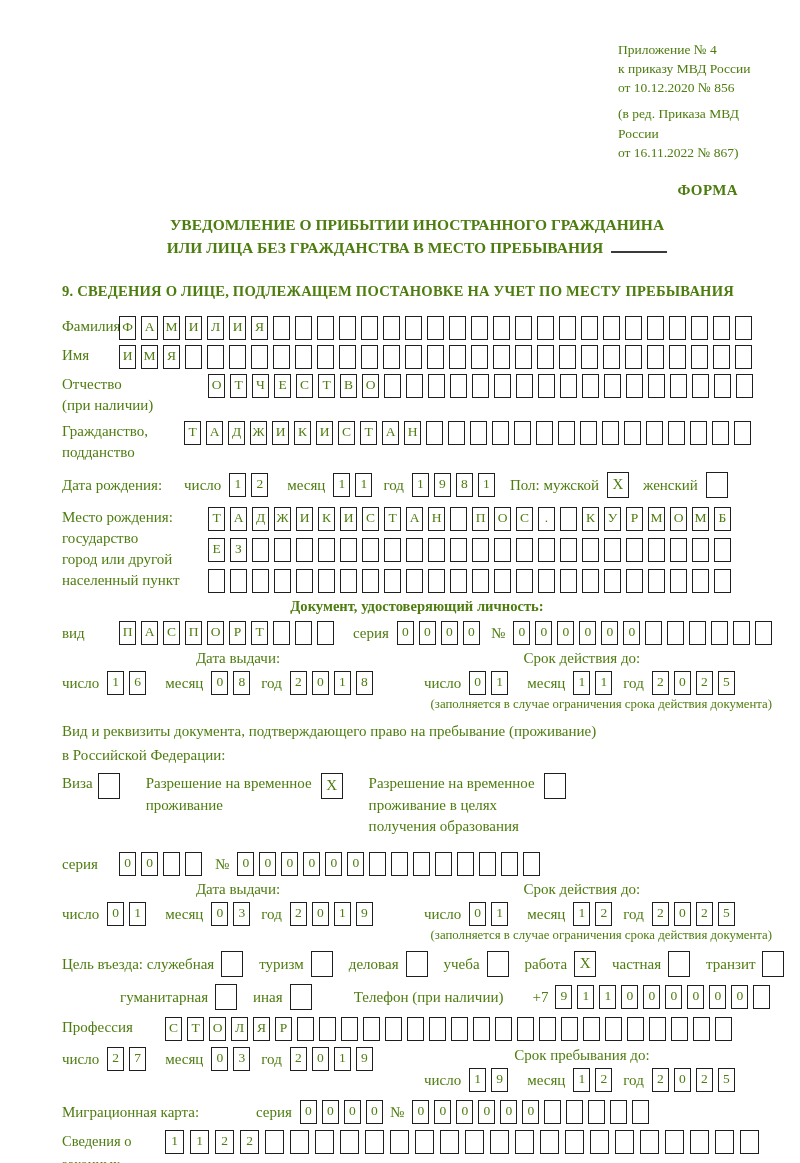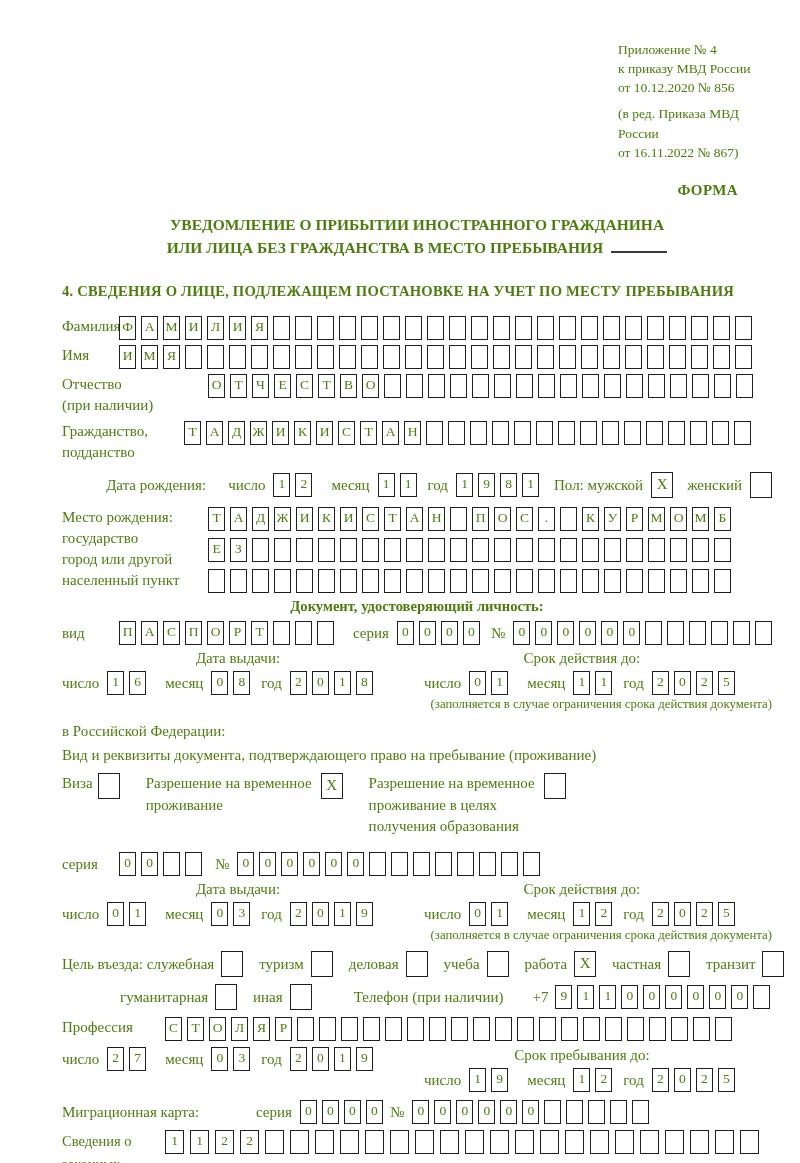--- a/index.html
+++ b/index.html
@@ -76,21 +76,21 @@
 
   <div class="forma">ФОРМА</div>
 
   <div class="title">
     <div>УВЕДОМЛЕНИЕ О ПРИБЫТИИ ИНОСТРАННОГО ГРАЖДАНИНА</div>
     <div>
       <span>ИЛИ ЛИЦА БЕЗ ГРАЖДАНСТВА В МЕСТО ПРЕБЫВАНИЯ</span><span class="blank-line"></span>
     </div>
   </div>
 
-  <div class="section-heading">4. СВЕДЕНИЯ О ЛИЦЕ, ПОДЛЕЖАЩЕМ ПОСТАНОВКЕ НА УЧЕТ ПО МЕСТУ ПРЕБЫВАНИЯ</div>
+  <div class="section-heading">9. СВЕДЕНИЯ О ЛИЦЕ, ПОДЛЕЖАЩЕМ ПОСТАНОВКЕ НА УЧЕТ ПО МЕСТУ ПРЕБЫВАНИЯ</div>
 
   <div class="frow">
     <div class="flabel w57">Фамилия</div>
     <div class="cells">
         <span class="cell">Ф</span>
         <span class="cell">А</span>
         <span class="cell">М</span>
         <span class="cell">И</span>
         <span class="cell">Л</span>
         <span class="cell">И</span>
@@ -217,21 +217,21 @@
         <span class="cell"></span>
         <span class="cell"></span>
         <span class="cell"></span>
         <span class="cell"></span>
         <span class="cell"></span>
         <span class="cell"></span>
         <span class="cell"></span>
       </div>
   </div>
 
-  <div class="frow" style="align-items:center; margin:9px 0 9px 0;justify-content:flex-end;">
+  <div class="frow" style="align-items:center; margin:9px 0 9px 0;">
     <span class="sub first">Дата рождения:</span>
     <span class="sub">число</span>
     <div class="cells">
         <span class="cell">1</span>
         <span class="cell">2</span>
       </div>
     <span class="sub">месяц</span>
     <div class="cells">
         <span class="cell">1</span>
         <span class="cell">1</span>
@@ -420,22 +420,22 @@
             <span class="cell">0</span>
             <span class="cell">2</span>
             <span class="cell">5</span>
           </div>
       </div>
     </div>
   </div>
   <div class="note-right">(заполняется в случае ограничения срока действия документа)</div>
 
   <div class="para">
+    <div>Вид и реквизиты документа, подтверждающего право на пребывание (проживание)</div>
     <div>в Российской Федерации:</div>
-    <div>Вид и реквизиты документа, подтверждающего право на пребывание (проживание)</div>
   </div>
 
   <div class="permits">
     <div class="perm">
       <div class="perm-label">Виза</div>
       <span class="checkbox" style="margin-left:5px;"></span>
     </div>
     <div class="perm">
       <div class="perm-label">
         <div>Разрешение на временное</div>

